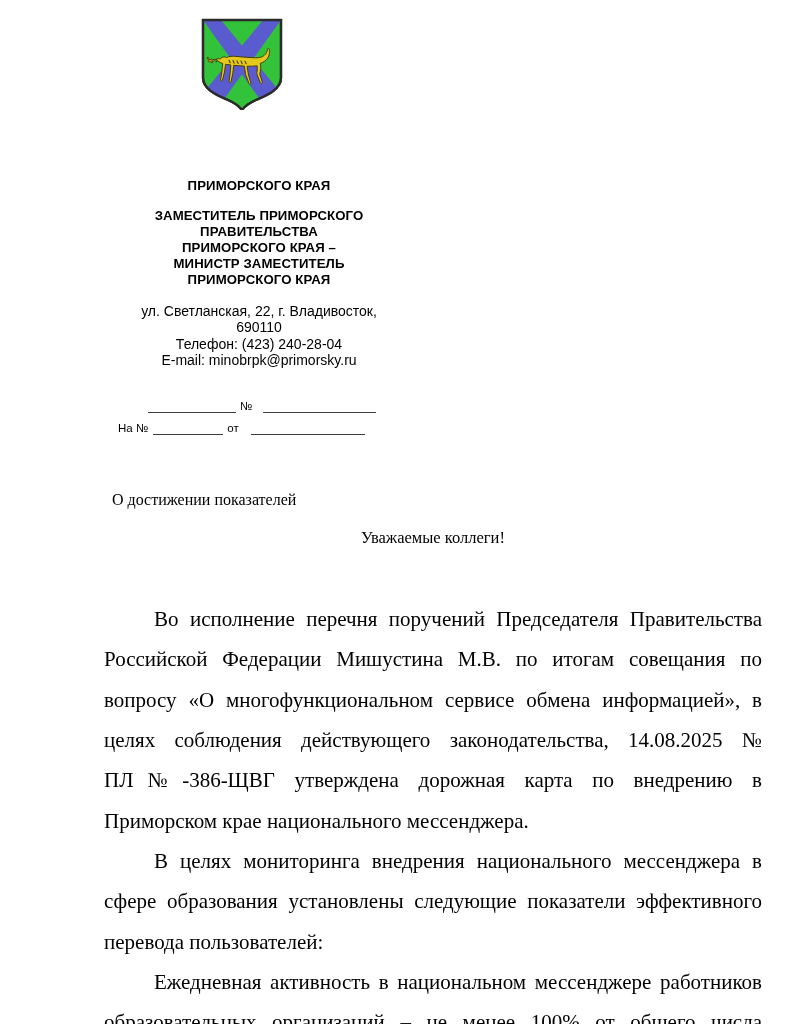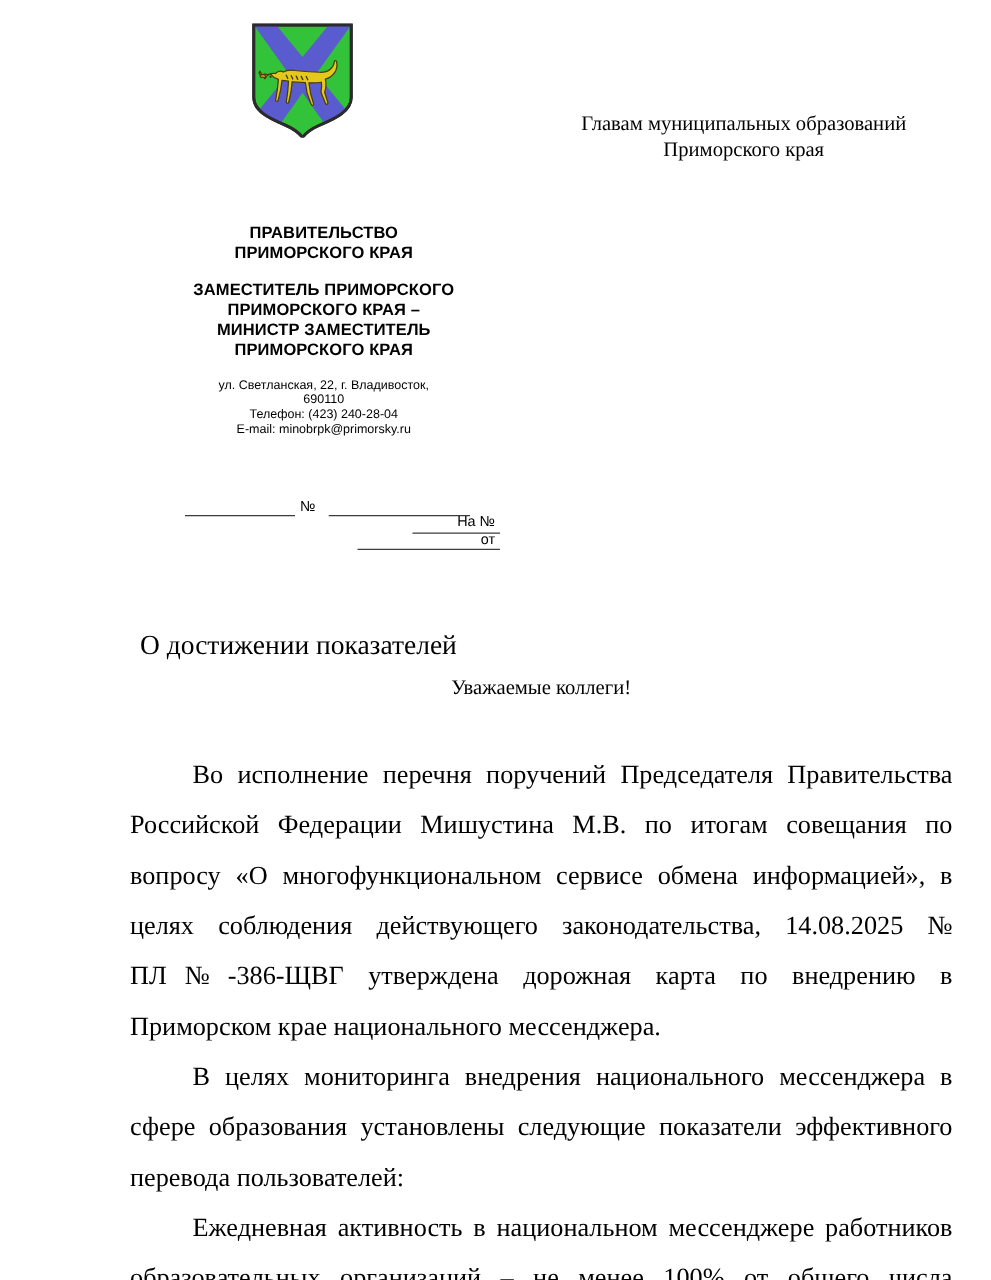--- a/index.html
+++ b/index.html
@@ -67,71 +67,71 @@
     font-family: "Liberation Sans", "DejaVu Sans", sans-serif;
     font-weight: bold;
     font-size: 13.2px;
     line-height: 1.22;
     letter-spacing: 0.1px;
     margin-top: 14px;
   }
   .lh-contacts {
     font-family: "Liberation Sans", "DejaVu Sans", sans-serif;
     font-weight: normal;
-    font-size: 10px;
+    font-size: 14px;
     line-height: 1.18;
     margin-top: 14px;
   }
   .lh-contacts .addr-line1 { display: block; }
   .lh-contacts .addr-line2 { display: block; }
 
   
   .refblock {
     position: absolute;
     left: 118px;
     top: 392px;
     width: 282px;
     font-family: "Liberation Sans", "DejaVu Sans", sans-serif;
     font-size: 11.5px;
   }
   .ref-row {
     display: flex;
     align-items: flex-end;
     height: 21px;
   }
-  .ref-row.second { height: 22px; flex-direction: column; }
+  .ref-row.second { height: 22px; }
   .rule {
     border-bottom: 1px solid #3c3c3c;
     height: 1px;
   }
   .rule-a { width: 88px; margin-left: 30px; }
   .rule-b { width: 113px; margin-left: 7px; }
   .rule-c { width: 70px; margin-left: 1px; }
   .rule-d { width: 114px; margin-left: 8px; }
   .ref-lbl {
     padding: 0 4px 1px 4px;
     line-height: 1;
     white-space: nowrap;
   }
   .ref-lbl.na { padding-left: 0; }
 
   
   .subject {
     position: absolute;
     left: 112px;
-    top: 502px;
-    font-size: 22px;
+    top: 490px;
+    font-size: 16px;
     line-height: 1.3;
   }
 
   
   .salutation {
     position: absolute;
     left: 104px;
-    top: 540px;
+    top: 528px;
     width: 658px;
     text-align: center;
     font-size: 16.5px;
   }
 
   
   .body-text {
     position: absolute;
     left: 104px;
     top: 599px;
@@ -186,32 +186,28 @@
         <path d="M13.5 44.6 c-1.2 -0.9 -2.6 -1 -3.8 -0.4 c-0.9 0.45 -0.45 1.7 0.5 1.6
                  c1 -0.1 2.1 0.1 2.8 0.6 z"></path>
       </g>
       <g fill="#4a3c08">
         <circle cx="17.4" cy="45.4" r="0.9"></circle>
         <path d="M30 44.2 l1.2 2.6 M34 44.6 l1.2 2.6 M38 44.9 l1.2 2.6 M42 45.1 l1.2 2.6 M46 45.2 l1.2 2.6" stroke="#4a3c08" stroke-width="1.1" fill="none" stroke-linecap="round"></path>
       </g>
     </svg>
   </div>
 
-  <div class="addressee">
-    <div>Главам муниципальных образований</div>
-    <div>Приморского края</div>
-  </div>
 
   <div class="letterhead">
     <div class="lh-org">
-      <div>ПРАВИТЕЛЬСТВО</div>
       <div>ПРИМОРСКОГО КРАЯ</div>
     </div>
     <div class="lh-title">
       <div>ЗАМЕСТИТЕЛЬ ПРИМОРСКОГО</div>
+      <div>ПРАВИТЕЛЬСТВА</div>
       <div>ПРИМОРСКОГО КРАЯ –</div>
       <div>МИНИСТР ЗАМЕСТИТЕЛЬ</div>
       <div>ПРИМОРСКОГО КРАЯ</div>
     </div>
     <div class="lh-contacts">
       <span class="addr-line1">ул. Светланская, 22, г. Владивосток,</span>
       <span class="addr-line2">690110</span>
       <div>Телефон: (423) 240-28-04</div>
       <div>E-mail: minobrpk@primorsky.ru</div>
     </div>

